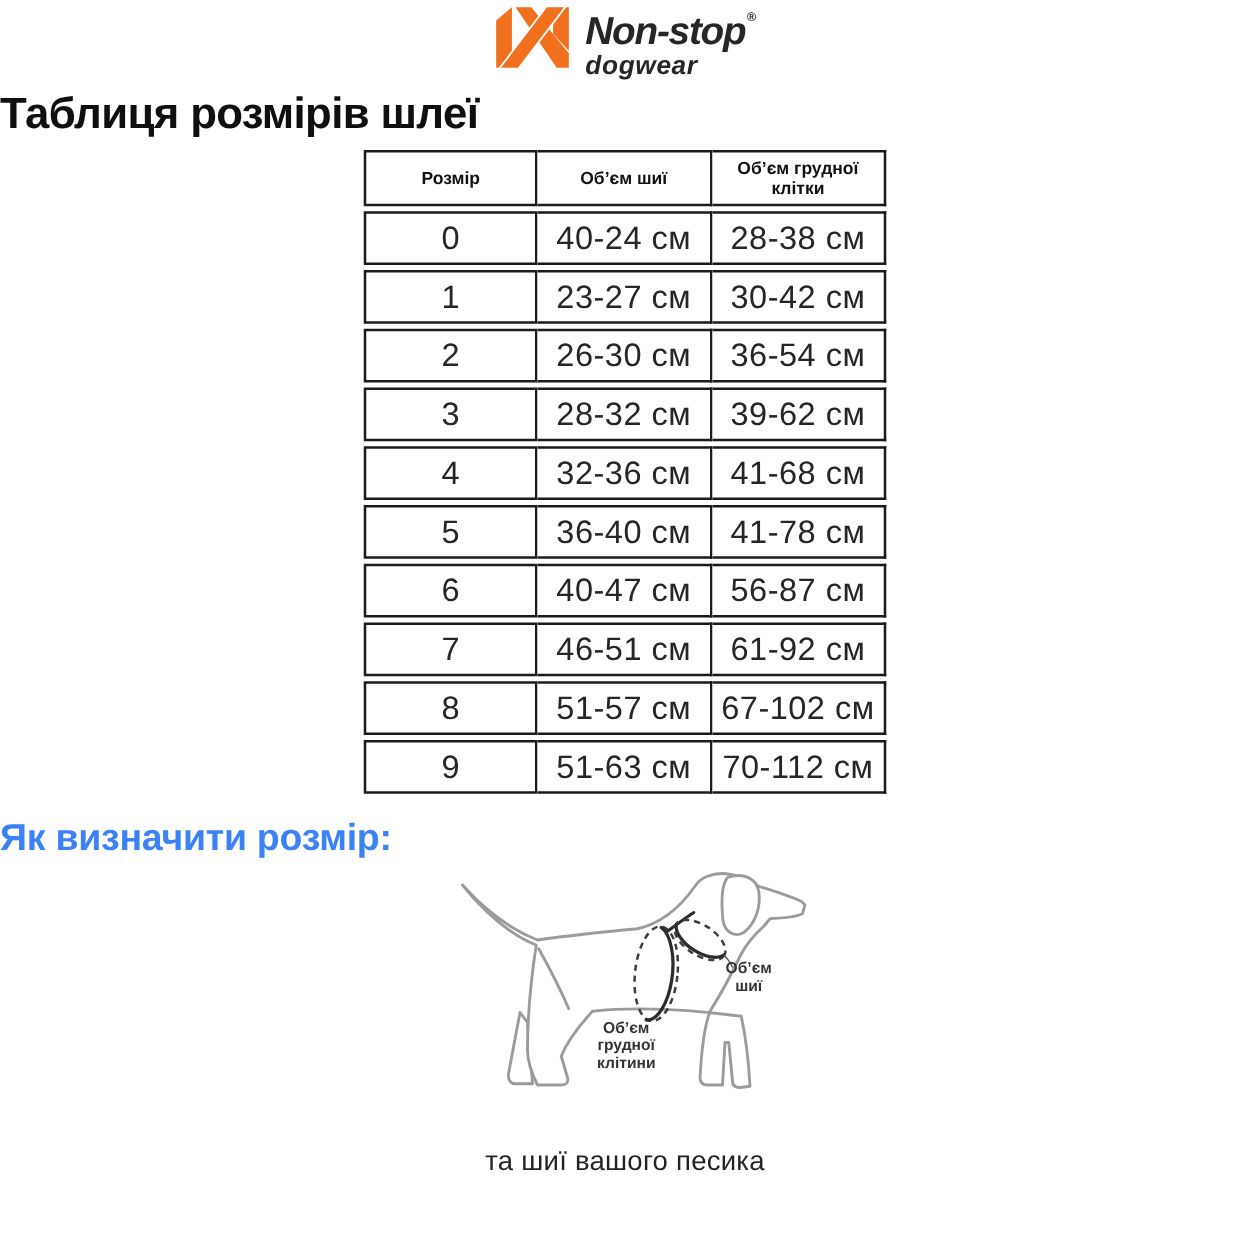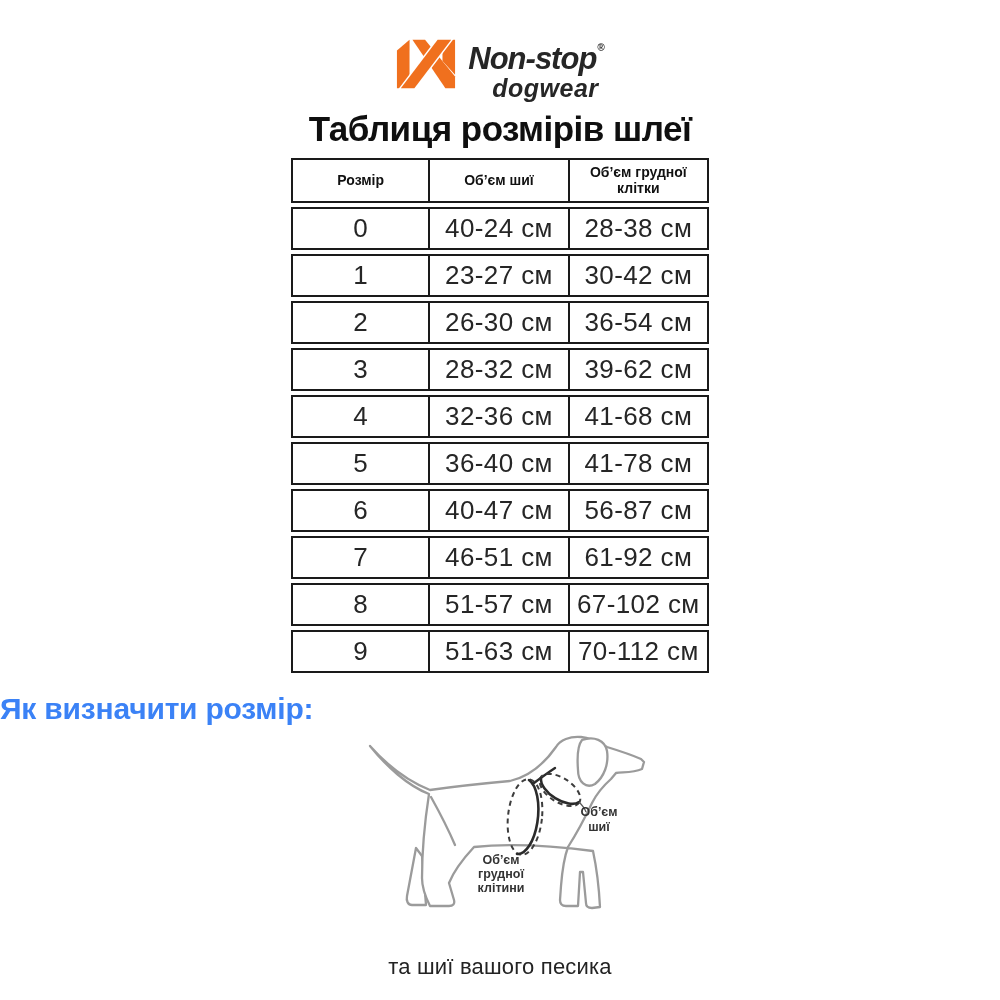--- a/index.html
+++ b/index.html
@@ -6,30 +6,30 @@
   html,body { margin:0; padding:0; background:#ffffff; }
   body {
     width:1000px; height:1000px;
     font-family:"Liberation Sans", sans-serif;
     color:#1c1c1c;
     -webkit-font-smoothing:antialiased;
   }
   .page { position:relative; width:1000px; height:1000px; overflow:hidden; background:#fff; }
 
   
-  .logo { display:flex; justify-content:center; align-items:flex-start; gap:11px; padding-top:34px; }
+  .logo { display:flex; justify-content:center; align-items:flex-start; gap:11px; padding-top:0; }
   .logo-icon { width:62px; height:60px; display:block; }
   .logo-text { font-style:italic; font-weight:700; color:#262626; }
   .brand-line { font-size:31px; font-weight:800; line-height:1; letter-spacing:-1px; margin-top:9px; white-space:nowrap; }
   .brand-line .reg { font-size:10px; vertical-align:18px; letter-spacing:0; margin-left:1px; }
-  .brand-sub { font-size:25px; line-height:1; margin-top:2px; letter-spacing:0.5px;margin-left:24px; }
+  .brand-sub { font-size:21px; line-height:1; margin-top:2px; letter-spacing:0.5px; }
 
   
   .title {
-    margin:9px 0 0; text-align:center;
+    margin:9px 0 0; 
     font-size:35px; line-height:38px; font-weight:900;
     letter-spacing:-0.5px; color:#0f0f0f;
   }
 
   
   table.size-table {
     margin:6px auto 0; width:418px; table-layout:fixed;
     border-collapse:separate; border-spacing:0 4px;
   }
   .size-table th, .size-table td {

